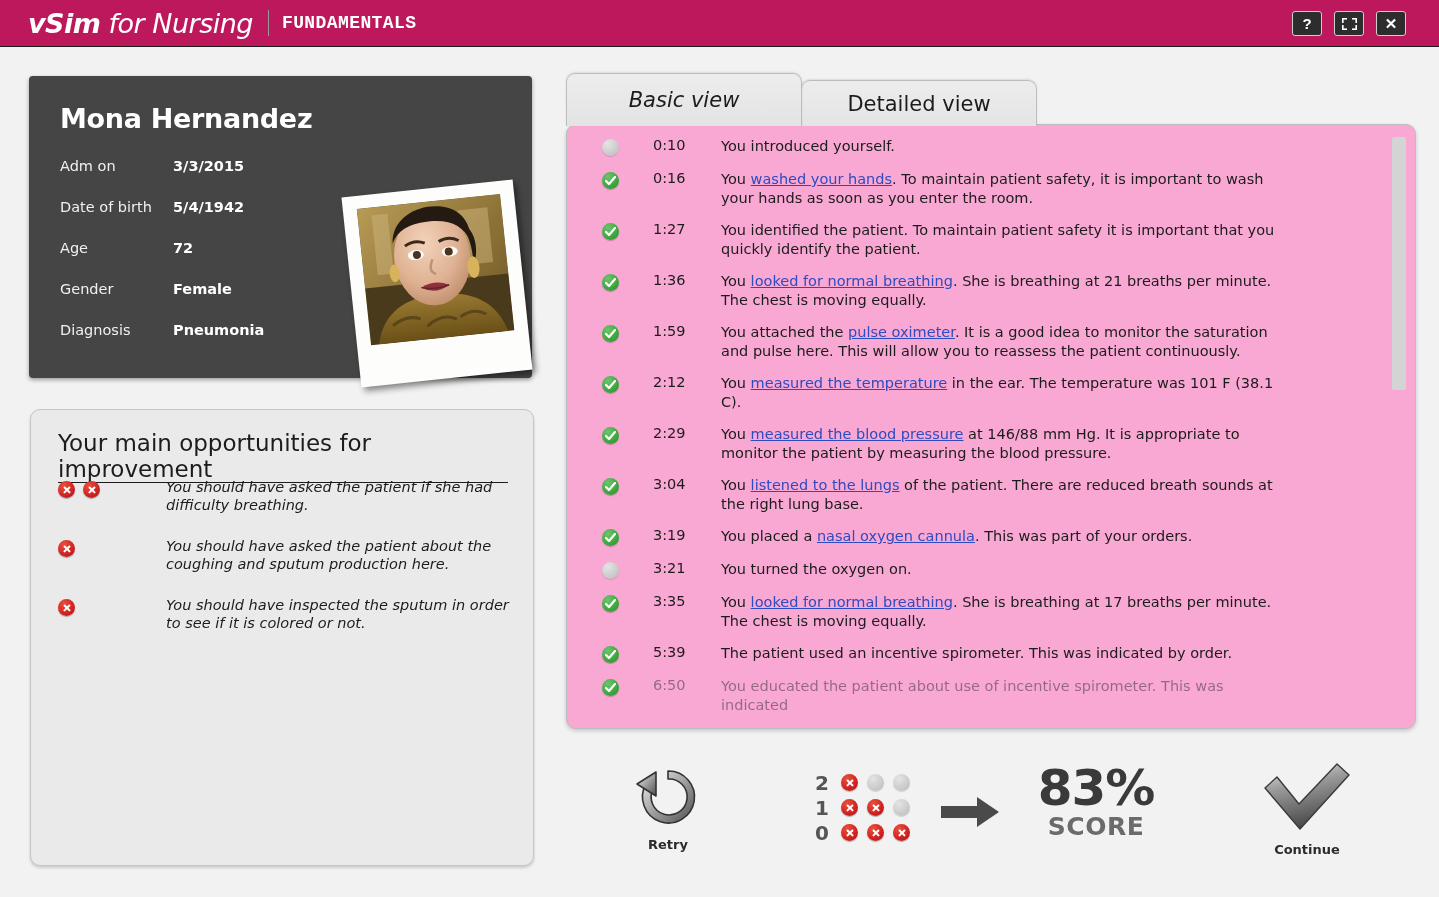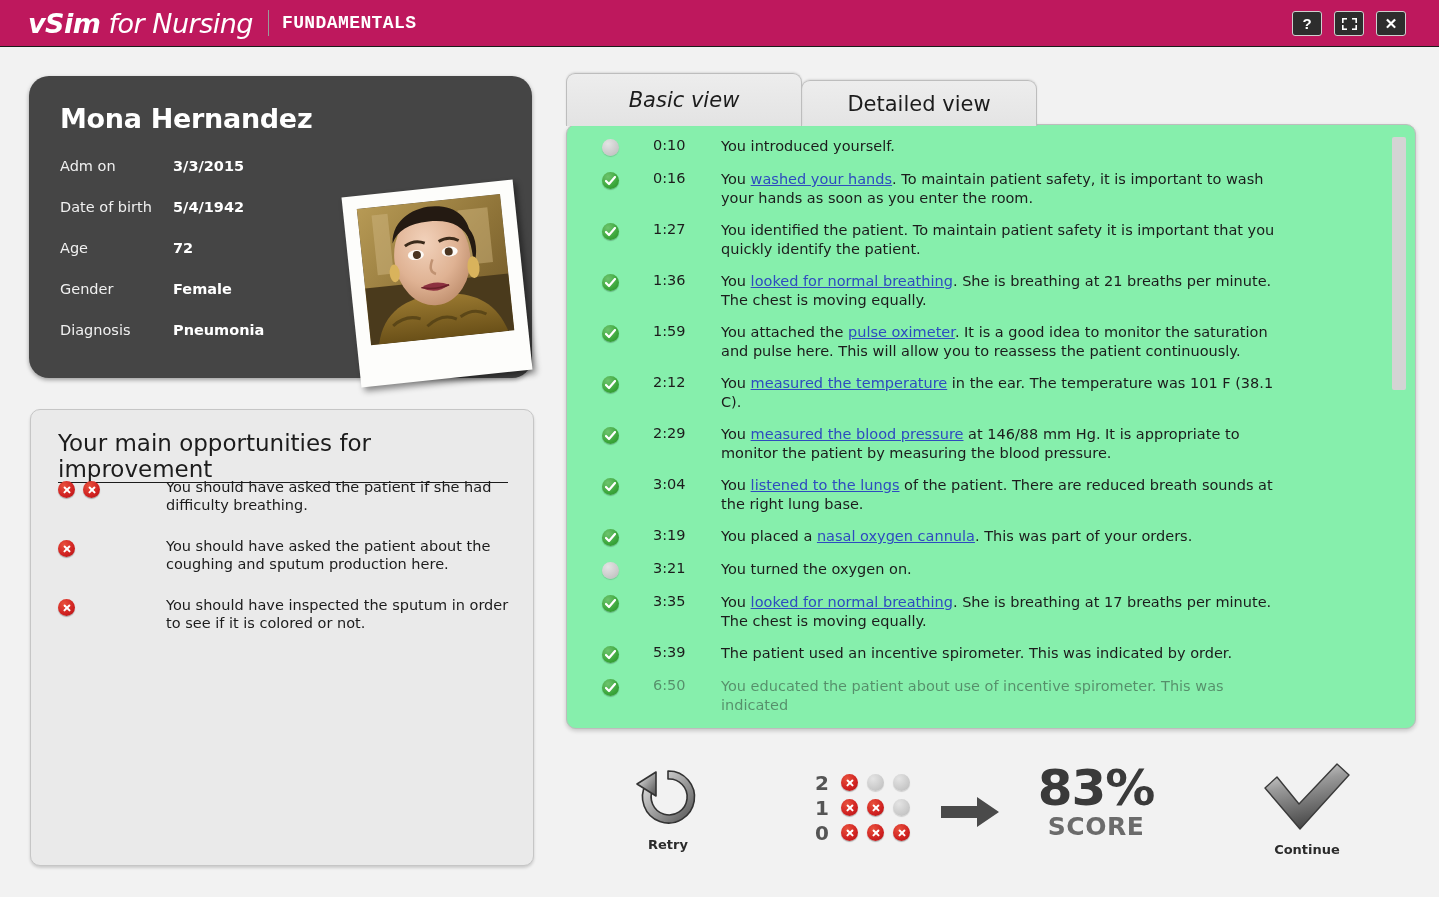--- a/index.html
+++ b/index.html
@@ -31,21 +31,21 @@
     width:28px;height:23px;border:1px solid #cfcfcf;border-radius:3px;
     background:#2d2d2d;color:#fff;display:flex;align-items:center;justify-content:center;
     cursor:pointer;
   }
   .winbtn svg{display:block;}
   .winbtn span{font-size:15px;font-weight:700;line-height:1;font-family:"Liberation Sans",sans-serif;}
 
   
   .patient-card{
     position:absolute;left:29px;top:76px;width:503px;height:302px;
-    background:#454545;border-radius:20px;
+    background:#454545;border-radius:4px;
     box-shadow:0 2px 4px rgba(0,0,0,.35);
   }
   .patient-name{
     position:absolute;left:31px;top:27px;color:#fff;
     font-family:"DejaVu Sans",sans-serif;font-size:27px;font-weight:700;letter-spacing:-0.3px;
   }
   .pfields{position:absolute;left:31px;top:82px;width:300px;}
   .prow{height:41px;display:flex;align-items:flex-start;color:#fff;}
   .plabel{width:113px;font-size:14.5px;font-weight:400;color:#f0f0f0;font-family:"DejaVu Sans",sans-serif;}
   .pvalue{font-size:14.5px;font-weight:700;color:#fff;font-family:"DejaVu Sans",sans-serif;}
@@ -68,21 +68,21 @@
     box-shadow:0 2px 3px rgba(0,0,0,.16);
   }
   .improve-title{
     position:absolute;left:27px;top:20px;width:450px;
     font-family:"DejaVu Sans",sans-serif;font-size:23px;color:#1c1c1c;font-weight:400;
     border-bottom:1px solid #1c1c1c;
   }
   .improve-list{position:absolute;left:27px;top:68px;width:455px;}
   .imp-row{display:flex;margin-bottom:23px;}
   .imp-icons{width:108px;display:flex;gap:8px;padding-top:3px;}
-  .imp-text{flex:1;font-size:14.5px;line-height:18px;color:#1c1c1c;font-family:"DejaVu Sans",sans-serif;}
+  .imp-text{flex:1;font-size:14.5px;line-height:18px;color:#1c1c1c;font-family:"DejaVu Sans",sans-serif;font-style:italic;}
 
   .xicon{width:17px;height:17px;border-radius:50%;flex:0 0 auto;
     background:radial-gradient(circle at 35% 28%, #e8503c 0%, #cf2020 62%, #a71616 100%);
     box-shadow:0 1px 1px rgba(0,0,0,.3);position:relative;}
   .xicon::before,.xicon::after{
     content:"";position:absolute;left:50%;top:50%;width:9px;height:2.2px;background:#fff;border-radius:1px;
   }
   .xicon::before{transform:translate(-50%,-50%) rotate(45deg);}
   .xicon::after{transform:translate(-50%,-50%) rotate(-45deg);}
 
@@ -113,21 +113,21 @@
     width:234px;height:45px;margin-left:-1px;
     background:linear-gradient(#ededed,#e4e4e4);
     border-top-left-radius:9px;border-top-right-radius:9px;
     box-shadow:0 -1px 2px rgba(0,0,0,.10);
     position:relative;z-index:1;
   }
 
   
   .logpanel{
     position:absolute;left:566px;top:124px;width:848px;height:603px;
-    background:#86efac;border:1px solid #bdbdbd;border-radius:10px;
+    background:#f9a8d4;border:1px solid #bdbdbd;border-radius:10px;
     box-shadow:0 2px 4px rgba(0,0,0,.18);
     overflow:hidden;
   }
   .logviewport{position:absolute;left:0;top:0;right:0;bottom:0;overflow:hidden;}
   .logrows{position:absolute;left:0;top:4px;width:820px;}
   .logrow{display:flex;padding:6px 0 6px 0;}
   .log-ic{width:86px;display:flex;justify-content:center;padding-top:4px;}
   .log-time{width:68px;font-size:14.5px;color:#1c1c1c;font-family:"DejaVu Sans",sans-serif;padding-top:2px;}
   .log-txt{width:560px;font-size:14.5px;line-height:18.5px;color:#1c1c1c;font-family:"DejaVu Sans",sans-serif;padding-top:2px;}
   .log-txt a{color:#2e4bbf;text-decoration:underline;cursor:pointer;}

